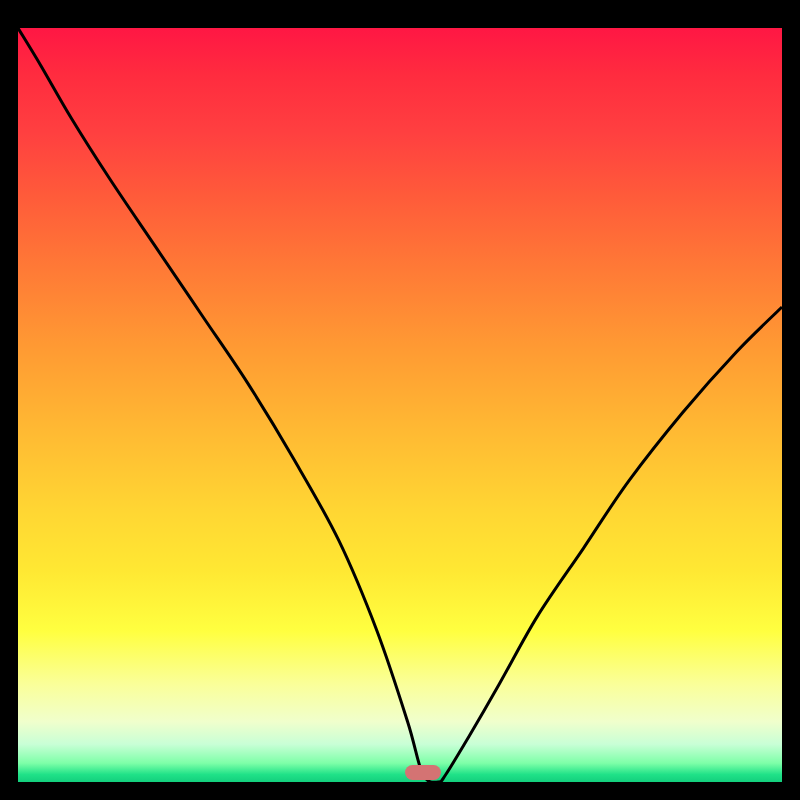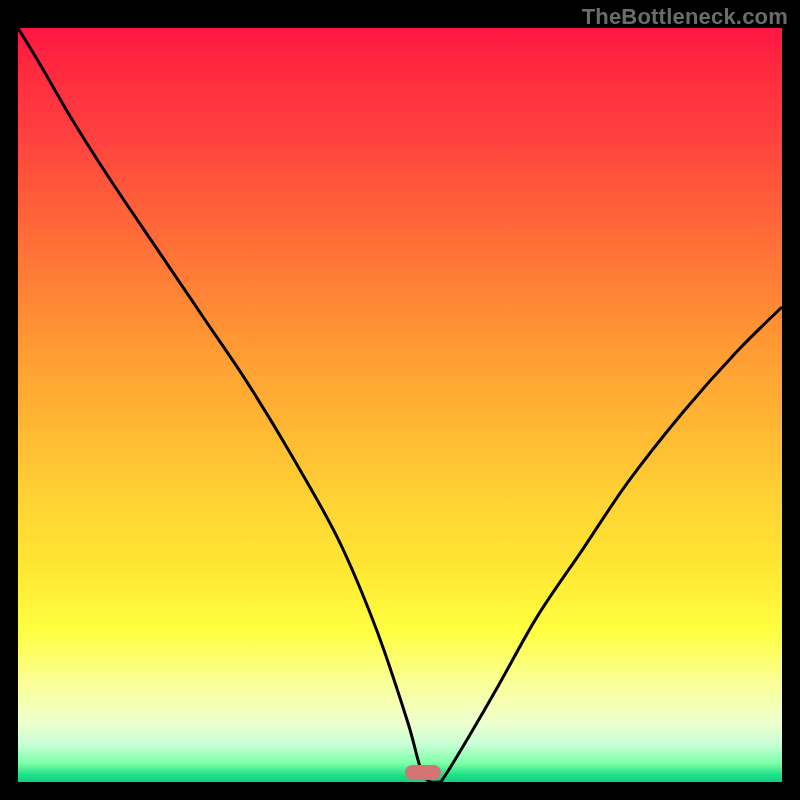--- a/index.html
+++ b/index.html
@@ -69,21 +69,20 @@
     height: 15px;
     background: #d47373;
     border-radius: 8px;
   }
 </style>
 </head>
 <body>
 
 <div class="container">
 
-  <div class="watermark">TheBottleneck.com</div>
 
   <div class="plot-area">
     <div class="gradient"></div>
 
     <svg id="curve-svg" class="curve" viewBox="0 0 764 754" preserveAspectRatio="none">
       <path id="curve-path" d="M 0.0 0.0 C 3.8 6.3, 14.0 22.6, 22.9 37.7 C 31.8 52.8, 42.0 71.6, 53.5 90.5 C 64.9 109.3, 77.7 129.4, 91.7 150.8 C 105.7 172.2, 122.2 196.0, 137.5 218.7 C 152.8 241.3, 168.1 263.9, 183.4 286.5 C 198.6 309.1, 213.9 330.5, 229.2 354.4 C 244.5 378.3, 259.8 403.4, 275.0 429.8 C 290.3 456.2, 306.9 483.8, 320.9 512.7 C 334.9 541.6, 347.6 573.0, 359.1 603.2 C 370.5 633.4, 382.0 669.8, 389.6 693.7 C 397.3 717.6, 399.8 736.4, 404.9 746.5 C 410.0 756.5, 416.4 754.0, 420.2 754.0 C 424.0 754.0, 422.7 754.0, 427.8 746.5 C 432.9 738.9, 441.8 723.8, 450.8 708.8 C 459.7 693.7, 469.9 676.1, 481.3 656.0 C 492.8 635.9, 505.5 610.7, 519.5 588.1 C 533.5 565.5, 550.1 542.9, 565.4 520.3 C 580.6 497.6, 594.6 475.0, 611.2 452.4 C 627.8 429.8, 646.9 405.9, 664.7 384.5 C 682.5 363.2, 701.6 341.8, 718.2 324.2 C 734.7 306.6, 756.4 286.5, 764.0 279.0" fill="none" stroke="#000000" stroke-width="3"></path>
     </svg>
 
     <div id="marker" class="marker" style="background: rgb(212, 115, 115); left: 387px; top: 737px; width: 36px; height: 15px;"></div>
   </div>

